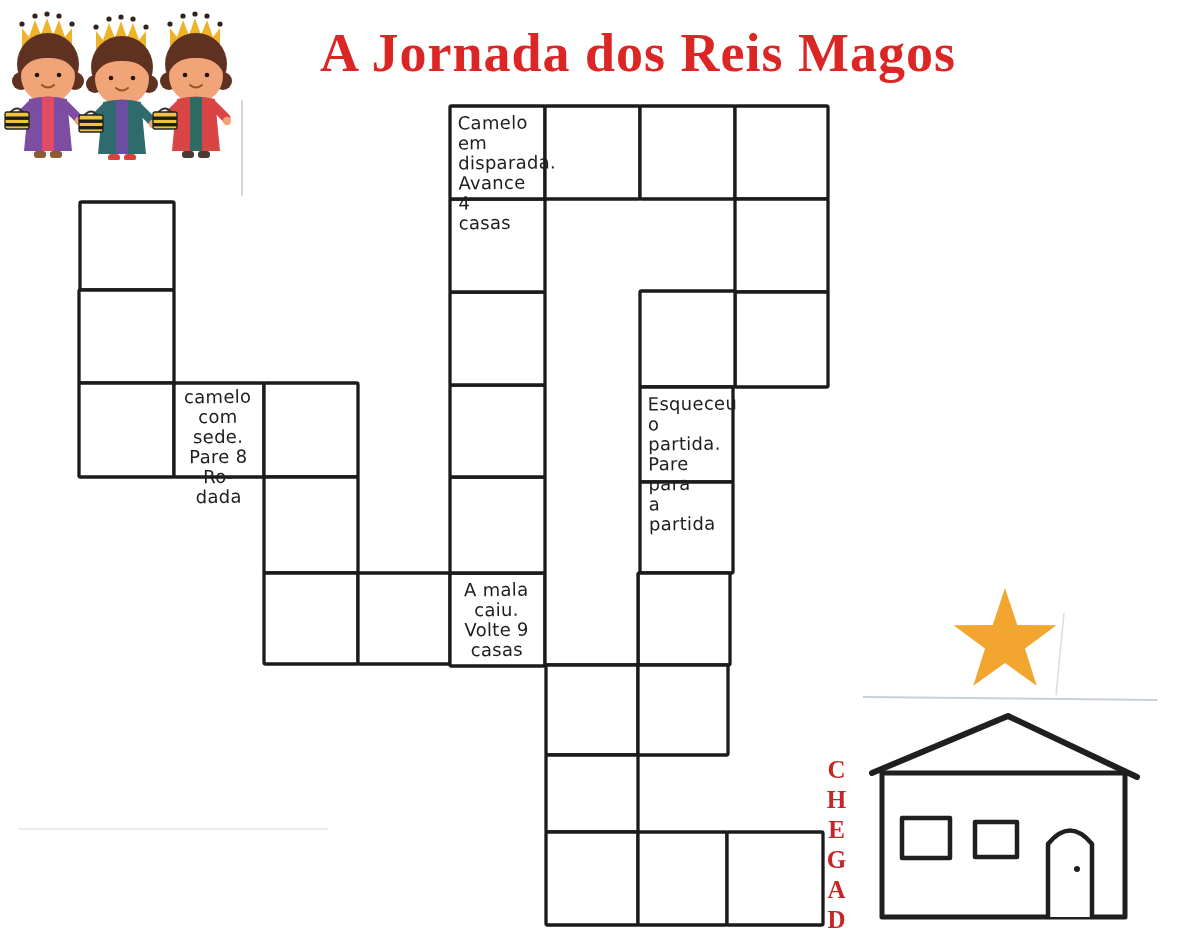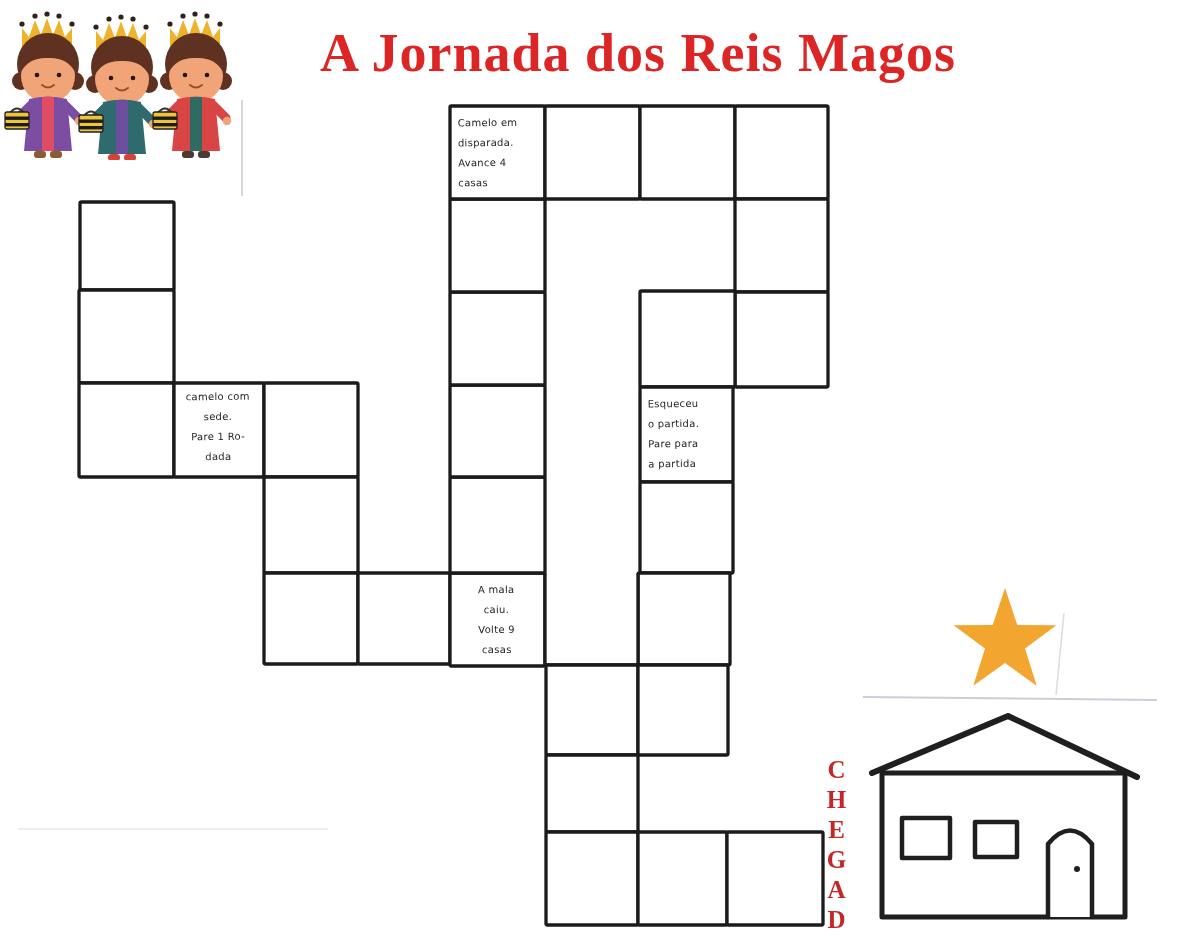--- a/index.html
+++ b/index.html
@@ -13,21 +13,21 @@
            color:#D32726;letter-spacing:1px;}
   .chegada{position:absolute;left:824px;top:756px;height:178px;
            font-family:"Liberation Serif",serif;font-weight:bold;font-size:25px;
            color:#C32727;writing-mode:vertical-rl;text-orientation:upright;
            letter-spacing:3px;line-height:1;}
   #board-svg{position:absolute;left:0;top:0;}
   #kings-svg{position:absolute;left:2px;top:2px;}
   #house-svg{position:absolute;left:860px;top:580px;}
   .cell-text{position:absolute;display:flex;flex-direction:column;align-items:center;
              justify-content:flex-start;text-align:center;color:#1f1f1f;
-             font-size:10px;line-height:20px;letter-spacing:.3px;
+             font-size:18px;line-height:20px;letter-spacing:.3px;
              transform:rotate(-0.6deg);padding-top:3px;box-sizing:border-box;}
   .cell-text.left{align-items:flex-start;text-align:left;padding-left:5px;}
   .artifact{position:absolute;background:#d8d8d8;}
   .artifact.h{background:#ededed;}
 </style>
 </head>
 <body>
 
 <div class="page">
 
@@ -60,21 +60,21 @@
       <rect x="638" y="665" width="90" height="90" rx="1.5" fill="#ffffff" stroke="#1b1b1b" stroke-width="3.3" stroke-linejoin="round" stroke-linecap="round"></rect>
       <rect x="546" y="755" width="92" height="77" rx="1.5" fill="#ffffff" stroke="#1b1b1b" stroke-width="3.3" stroke-linejoin="round" stroke-linecap="round"></rect>
       <rect x="546" y="832" width="92" height="93" rx="1.5" fill="#ffffff" stroke="#1b1b1b" stroke-width="3.3" stroke-linejoin="round" stroke-linecap="round"></rect>
       <rect x="638" y="832" width="89" height="93" rx="1.5" fill="#ffffff" stroke="#1b1b1b" stroke-width="3.3" stroke-linejoin="round" stroke-linecap="round"></rect>
       <rect x="727" y="832" width="96" height="93" rx="1.5" fill="#ffffff" stroke="#1b1b1b" stroke-width="3.3" stroke-linejoin="round" stroke-linecap="round"></rect>
     </svg>
   <div id="cell-texts">
       <div class="cell-text" style="left: 177px; top: 384px; width: 82px; height: 86px;">
         <div>camelo com</div>
         <div>sede.</div>
-        <div>Pare 1 Ro-</div>
+        <div>Pare 8 Ro-</div>
         <div>dada</div>
       </div>
       <div class="cell-text" style="left: 453px; top: 577px; width: 87px; height: 85px;">
         <div>A mala</div>
         <div>caiu.</div>
         <div>Volte 9</div>
         <div>casas</div>
       </div>
       <div class="cell-text left" style="left: 453px; top: 110px; width: 87px; height: 85px;">
         <div>Camelo em</div>

